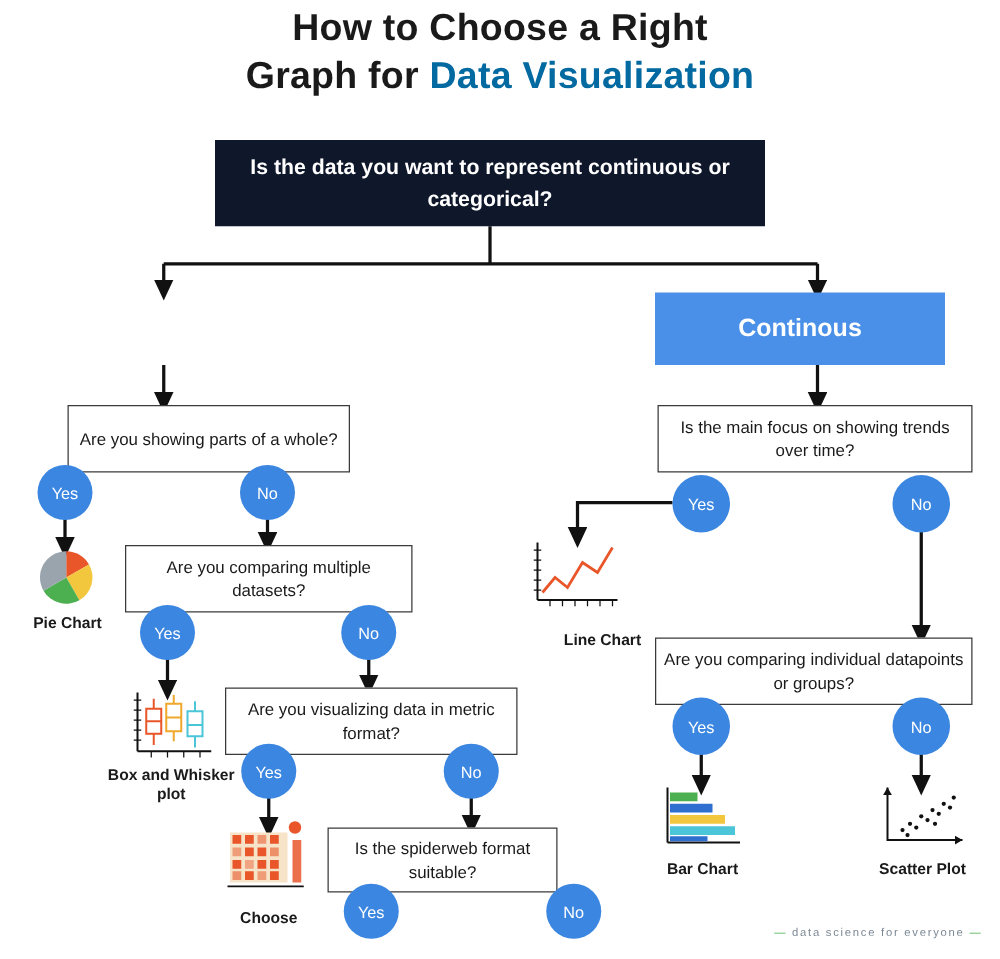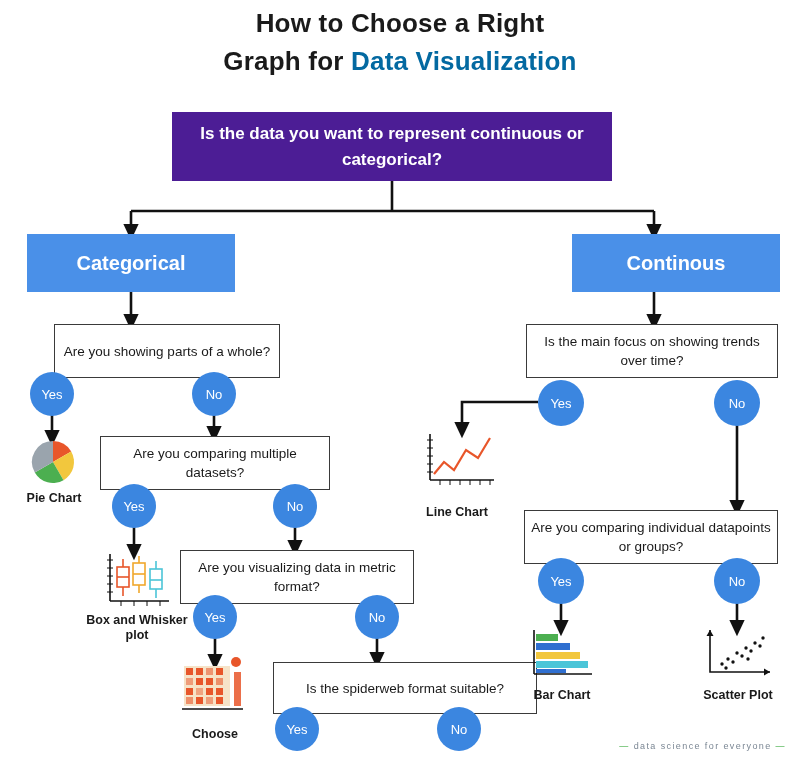--- a/index.html
+++ b/index.html
@@ -10,40 +10,40 @@
     color:#1a1a1a;
     position:relative;
     overflow:hidden;
   }
   .canvas{position:absolute;left:0;top:0;width:800px;height:767px;}
   svg.wires{position:absolute;left:0;top:0;width:800px;height:767px;pointer-events:none;}
 
   
   .title{
     position:absolute;left:0;top:4px;width:800px;
-    text-align:center;font-size:26px;font-weight:bold;line-height:38px;
+    text-align:center;font-size:30px;font-weight:bold;line-height:38px;
     letter-spacing:.2px;
   }
   .title .l2{display:block;}
   .accent{color:#0369a1;}
 
   
   .qbox{
     position:absolute;
     border:1.5px solid #3a3a3a;
     background:#ffffff;
     display:flex;align-items:center;justify-content:center;
     text-align:center;
     font-size:13.5px;line-height:19px;
     padding:4px 6px;
     box-sizing:border-box;
   }
   .rootbox{
     position:absolute;
-    background:#4c1d95;
+    background:#0f172a;
     color:#ffffff;
     font-weight:bold;font-size:17px;line-height:26px;
     display:flex;align-items:center;justify-content:center;text-align:center;
     box-sizing:border-box;
     padding:6px 10px;
   }
   .catbox{
     position:absolute;
     background:#4a90e8;
     color:#ffffff;
@@ -128,30 +128,29 @@
       <path d="M737,424 L737,508" marker-end="url(#arrow)"></path>
 
       <path d="M561,602 L561,628" marker-end="url(#arrow)"></path>
 
       <path d="M737,602 L737,628" marker-end="url(#arrow)"></path>
     </g>
   </svg>
 
   <div class="rootbox" style="left:172px;top:112px;width:440px;height:69px;">Is the data you want to represent continuous or categorical?</div>
 
-  <div class="catbox" style="left:27px;top:234px;width:208px;height:58px;">Categorical</div>
-  <div class="catbox" style="left:572px;top:234px;width:208px;height:58px;">Continous</div>
+  <div class="catbox" style="left:524px;top:234px;width:232px;height:58px;">Continous</div>
 
   <div class="qbox" style="left:18px;top:324px;width:226px;height:54px;margin-left:36px;">Are you showing parts of a whole?</div>
 
   <div class="qbox" style="left:100px;top:436px;width:230px;height:54px;">Are you comparing multiple datasets?</div>
 
   <div class="qbox" style="left:180px;top:550px;width:234px;height:54px;">Are you visualizing data in metric format?</div>
 
-  <div class="qbox" style="left:273px;top:662px;width:264px;height:52px;">Is the spiderweb format suitable?</div>
+  <div class="qbox" style="left:262px;top:662px;width:184px;height:52px;">Is the spiderweb format suitable?</div>
 
   <div class="qbox" style="left:526px;top:324px;width:252px;height:54px;">Is the main focus on showing trends over time?</div>
 
   <div class="qbox" style="left:524px;top:510px;width:254px;height:54px;">Are you comparing individual datapoints or groups?</div>
 
   <div class="bubble" style="left:30px;top:372px;width:44px;height:44px;">Yes</div>
   <div class="bubble" style="left:192px;top:372px;width:44px;height:44px;">No</div>
 
   <div class="bubble" style="left:112px;top:484px;width:44px;height:44px;">Yes</div>
   <div class="bubble" style="left:273px;top:484px;width:44px;height:44px;">No</div>
@@ -243,21 +242,21 @@
       <line x1="7" y1="42" x2="13" y2="42"></line>
       <line x1="20" y1="50" x2="20" y2="55"></line>
         <line x1="30" y1="50" x2="30" y2="55"></line>
       <line x1="40" y1="50" x2="40" y2="55"></line>
         <line x1="50" y1="50" x2="50" y2="55"></line>
       <line x1="60" y1="50" x2="60" y2="55"></line>
         <line x1="70" y1="50" x2="70" y2="55"></line>
     </g>
     <polyline points="14,44 24,32 34,40 46,20 58,28 70,8" fill="none" stroke="#e8562a" stroke-width="2.2"></polyline>
   </svg>
-  <div class="leaf-label" style="left:402px;top:505px;width:110px;">Line Chart</div>
+  <div class="leaf-label" style="left:427px;top:505px;width:110px;">Line Chart</div>
 
   <svg class="icon" style="left:526px;top:628px;" width="72" height="56" viewBox="0 0 72 56">
     <line x1="8" y1="2" x2="8" y2="46" stroke="#111" stroke-width="1.6"></line>
     <line x1="8" y1="46" x2="66" y2="46" stroke="#111" stroke-width="1.6"></line>
     <rect x="10" y="6" width="22" height="7" fill="#4caf50"></rect>
     <rect x="10" y="15" width="34" height="7" fill="#2f6fd0"></rect>
     <rect x="10" y="24" width="44" height="7" fill="#f2c73d"></rect>
     <rect x="10" y="33" width="52" height="7" fill="#4bc5d8"></rect>
     <rect x="10" y="41" width="30" height="4" fill="#2f6fd0"></rect>
   </svg>

